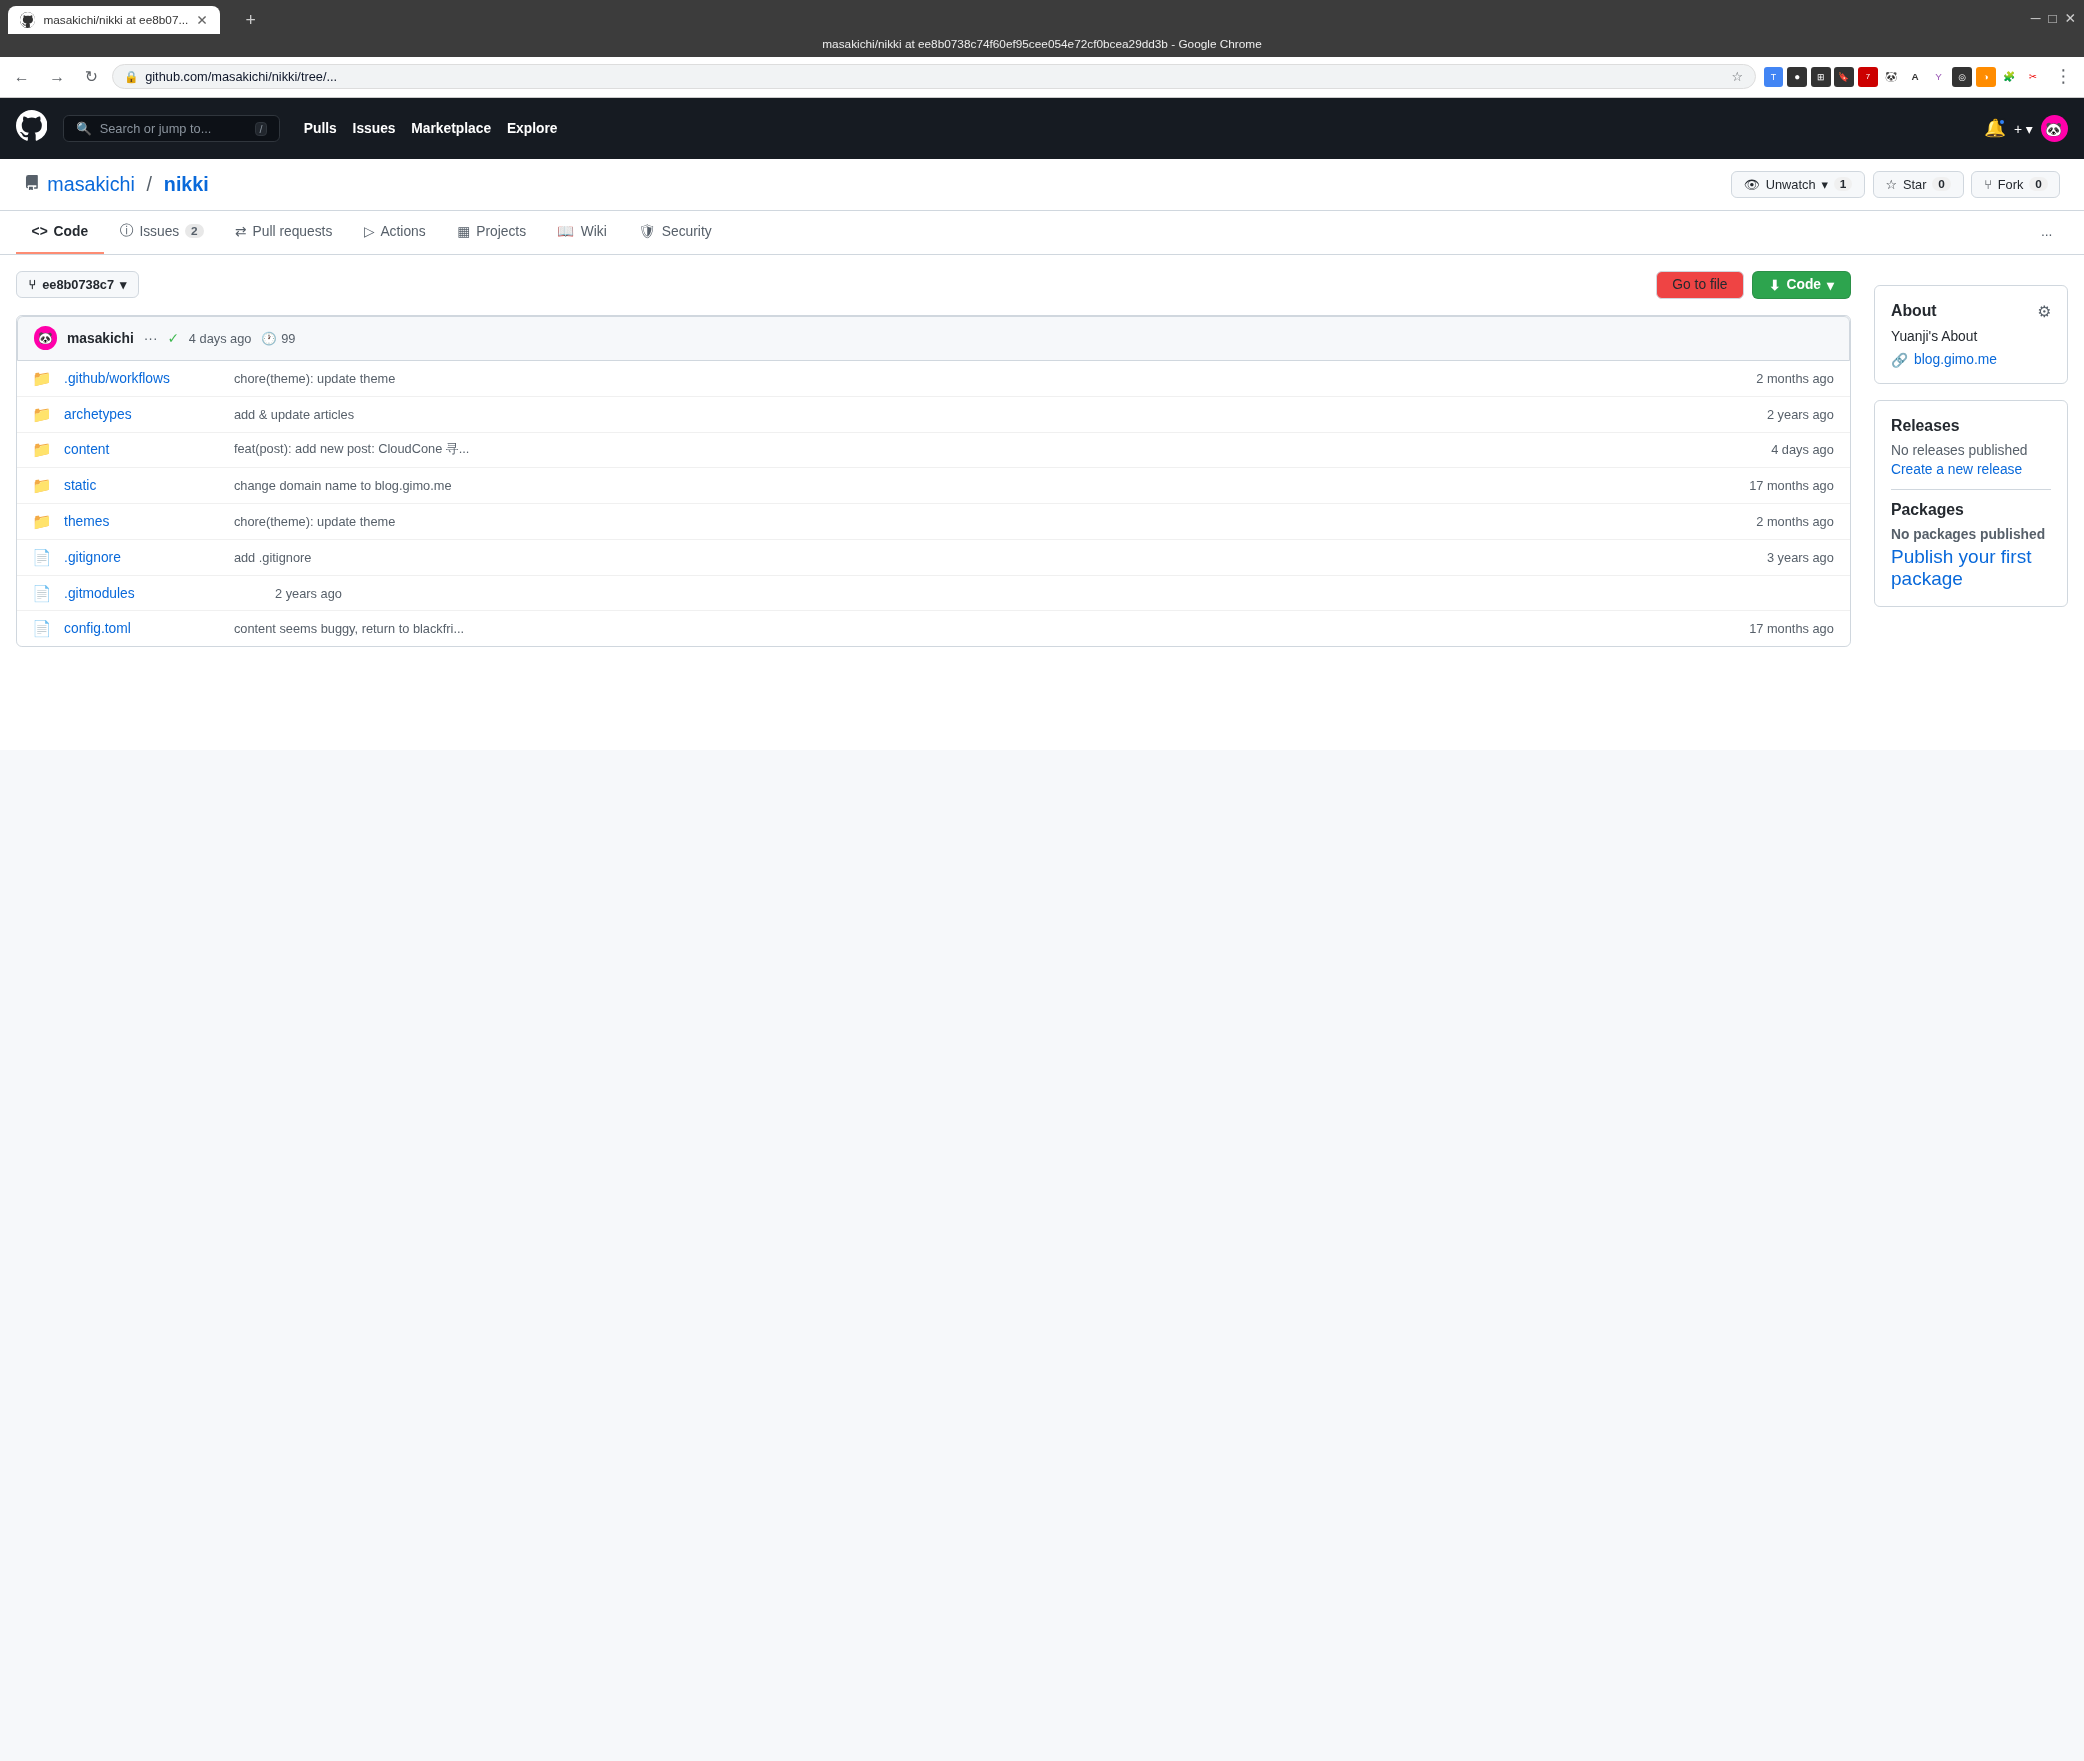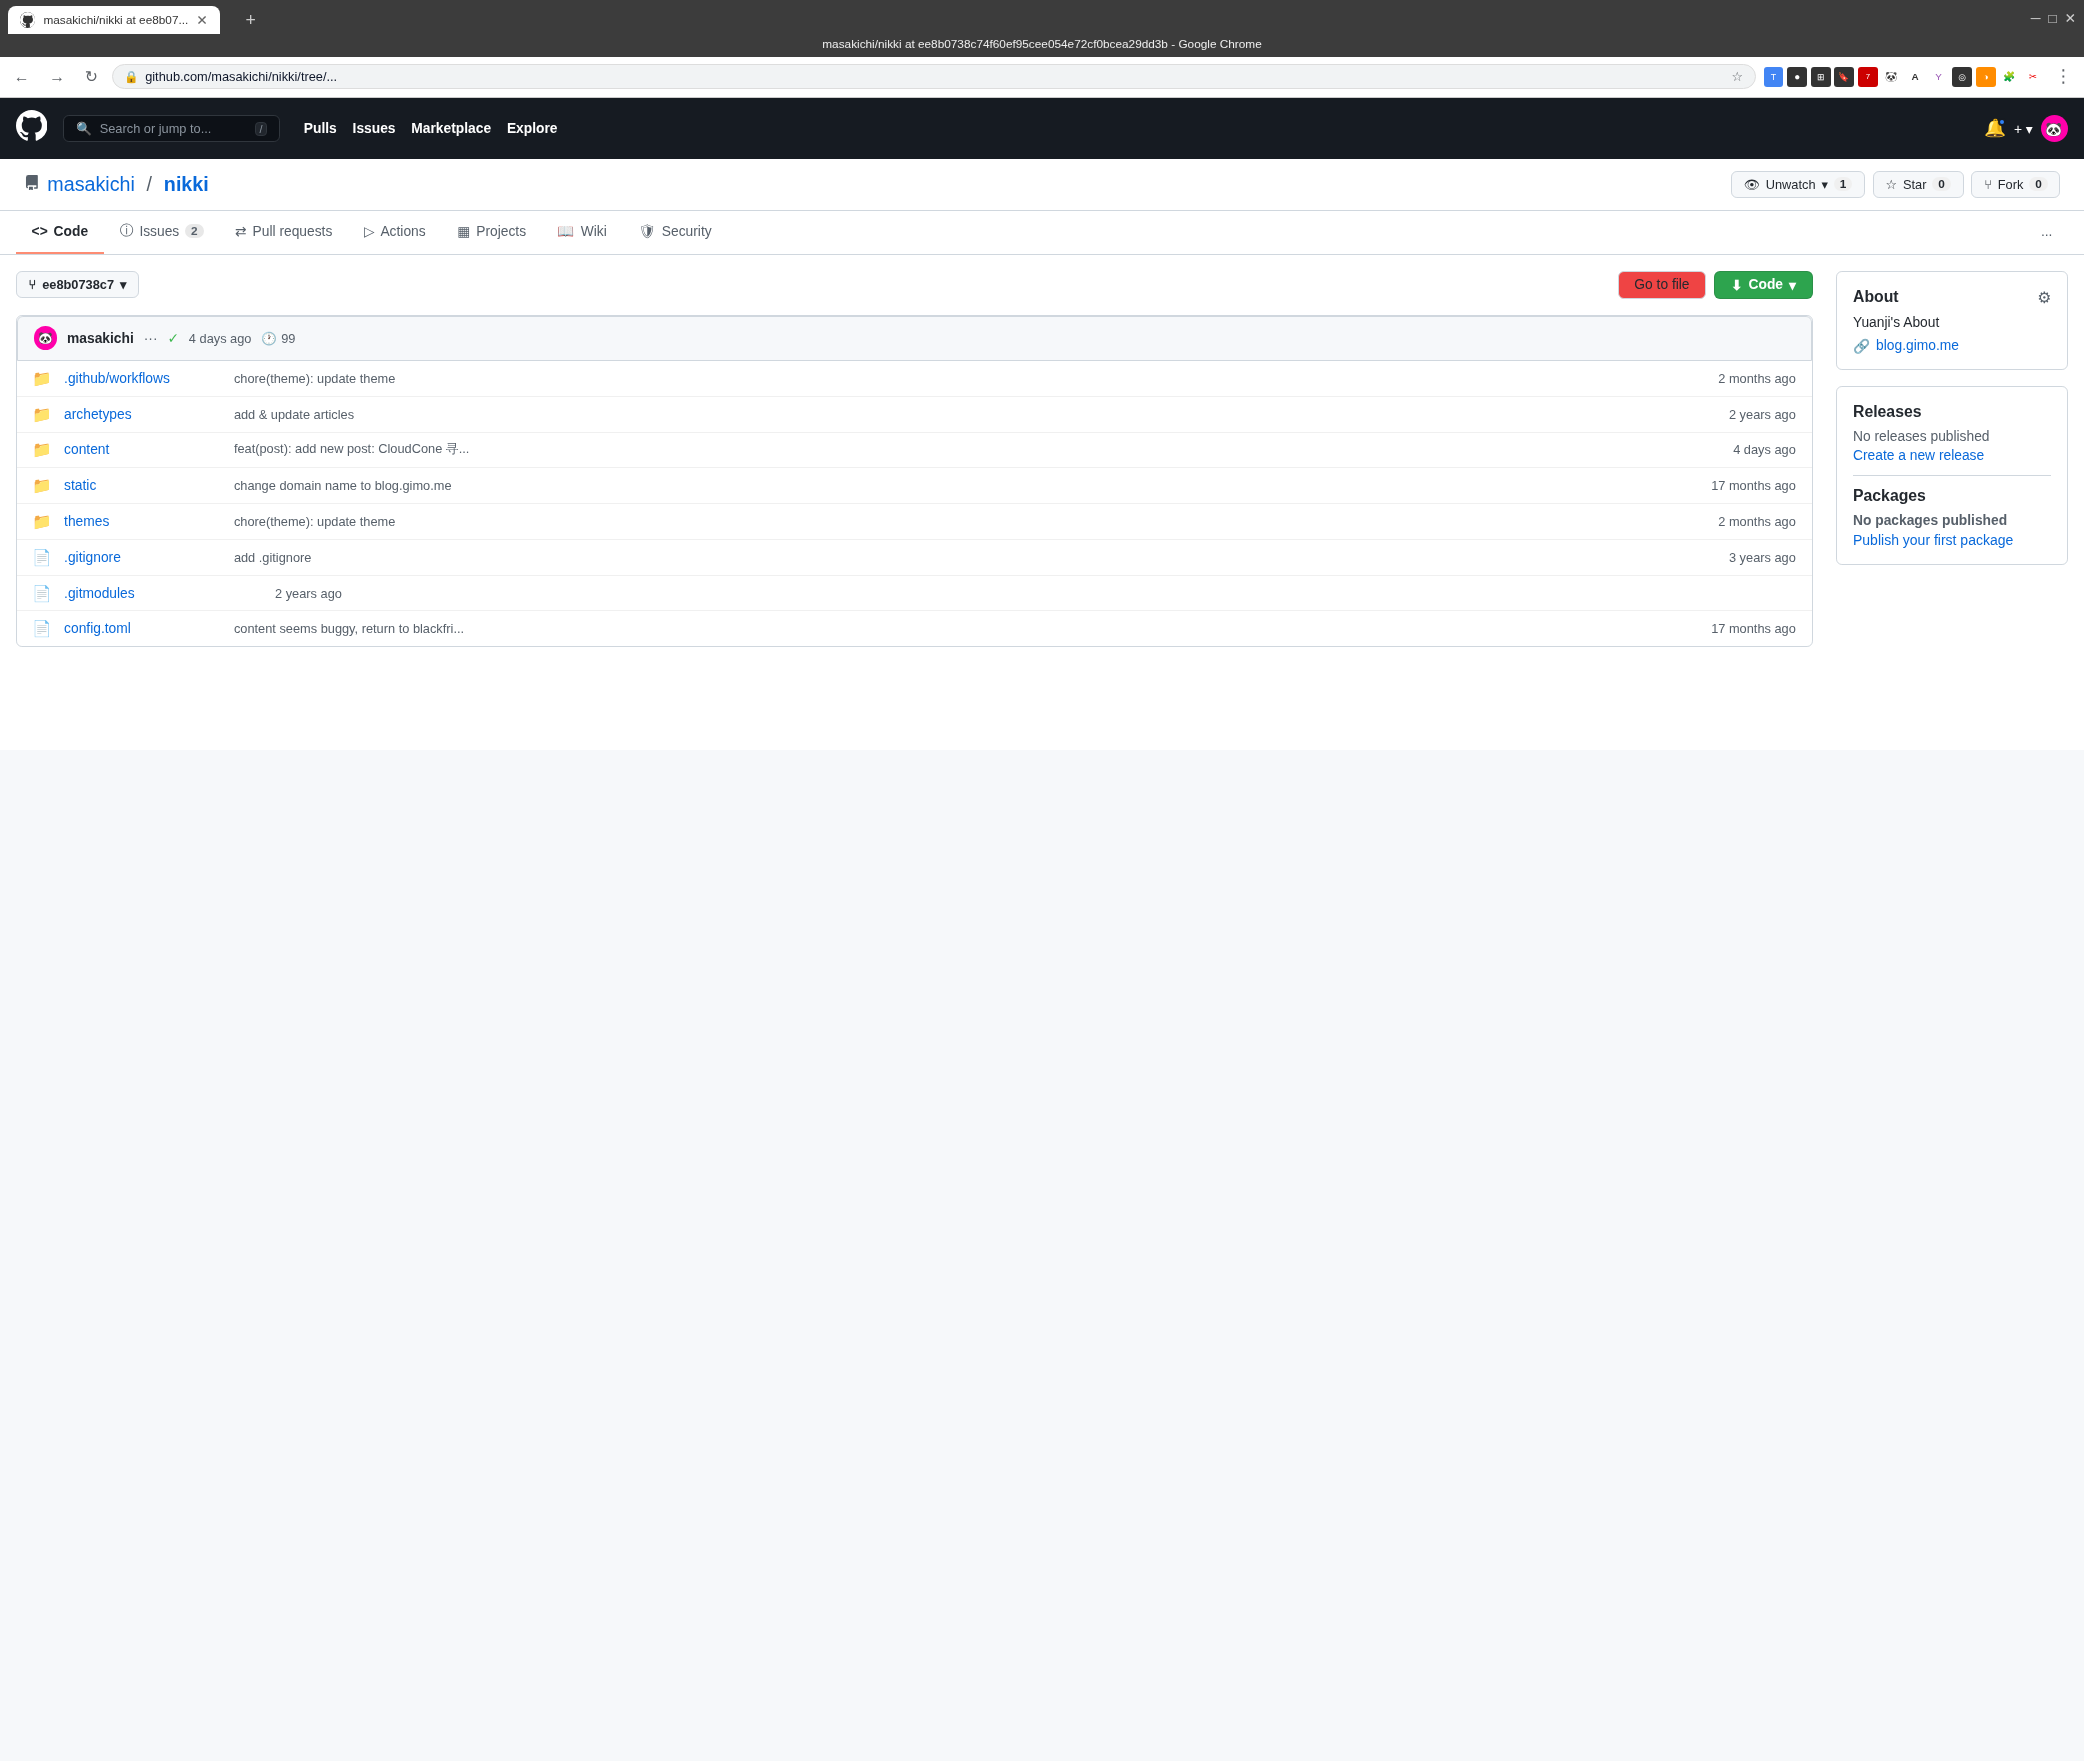--- a/index.html
+++ b/index.html
@@ -82,36 +82,36 @@
     
     .file-table { border: 1px solid #d0d7de; border-radius: 5.9px; overflow: hidden; }
     .file-row { display: flex; align-items: center; padding: 7.9px 15.8px; border-bottom: 1px solid #f0f0f0; gap: 11.8px; }
     .file-row:last-child { border-bottom: none; }
     .file-icon { color: #57606a; font-size: 15.8px; flex-shrink: 0; width: 19.7px; text-align: center; }
     .file-name { min-width: 158px; font-size: 13.8px; color: #0969da; cursor: pointer; }
     .file-commit { flex: 1; color: #57606a; font-size: 12.8px; overflow: hidden; white-space: nowrap; text-overflow: ellipsis; }
     .file-time { color: #57606a; font-size: 12.8px; text-align: right; min-width: 108px; }
 
     
-    .sidebar { width: 232px; flex-shrink: 0; }
+    .sidebar { width: 194px; flex-shrink: 0; margin-top: 14px; }
     .about-section { border: 1px solid #d0d7de; border-radius: 5.9px; padding: 15.8px; margin-bottom: 15.8px; }
     .about-header { display: flex; align-items: center; justify-content: space-between; margin-bottom: 7.9px; }
     .about-title { font-size: 15.8px; font-weight: 600; }
     .about-gear { color: #57606a; cursor: pointer; font-size: 15.8px; }
     .about-desc { font-size: 13.8px; color: #24292f; margin-bottom: 7.9px; }
     .about-link { display: flex; align-items: center; gap: 5.9px; color: #0969da; font-size: 13.8px; text-decoration: none; }
 
     .releases-section { border: 1px solid #d0d7de; border-radius: 5.9px; padding: 15.8px; margin-bottom: 15.8px; }
     .releases-title { font-size: 15.8px; font-weight: 600; margin-bottom: 7.9px; }
     .releases-none { color: #57606a; font-size: 13.8px; margin-bottom: 3.9px; }
     .releases-link { color: #0969da; font-size: 13.8px; text-decoration: none; cursor: pointer; }
     .releases-divider { border: none; border-top: 1px solid #d0d7de; margin: 11.8px 0; }
     .packages-title { font-size: 15.8px; font-weight: 600; margin-bottom: 7.9px; }
     .packages-none { color: #57606a; font-size: 13.8px; margin-bottom: 3.9px; font-weight: bold; }
-    .packages-link { color: #0969da; font-size: 14px; text-decoration: none; cursor: pointer; text-align: center; }
+    .packages-link { color: #0969da; font-size: 19px; text-decoration: none; cursor: pointer; text-align: center; }
   </style>
 </head>
 <body>
 
 <div class="browser-chrome">
   <div class="browser-tab-bar">
     <div class="browser-tab">
 
       <svg width="15.8" height="15.8" viewBox="0 0 16 16" fill="#fff" style="background:#333;border-radius:50%">
         <path d="M8 0C3.58 0 0 3.58 0 8c0 3.54 2.29 6.53 5.47 7.59.4.07.55-.17.55-.38 0-.19-.01-.82-.01-1.49-2.01.37-2.53-.49-2.69-.94-.09-.23-.48-.94-.82-1.13-.28-.15-.68-.52-.01-.53.63-.01 1.08.58 1.23.82.72 1.21 1.87.87 2.33.66.07-.52.28-.87.51-1.07-1.78-.2-3.64-.89-3.64-3.95 0-.87.31-1.59.82-2.15-.08-.2-.36-1.02.08-2.12 0 0 .67-.21 2.2.82.64-.18 1.32-.27 2-.27.68 0 1.36.09 2 .27 1.53-1.04 2.2-.82 2.2-.82.44 1.1.16 1.92.08 2.12.51.56.82 1.27.82 2.15 0 3.07-1.87 3.75-3.65 3.95.29.25.54.73.54 1.48 0 1.07-.01 1.93-.01 2.2 0 .21.15.46.55.38A8.013 8.013 0 0016 8c0-4.42-3.58-8-8-8z"></path>

